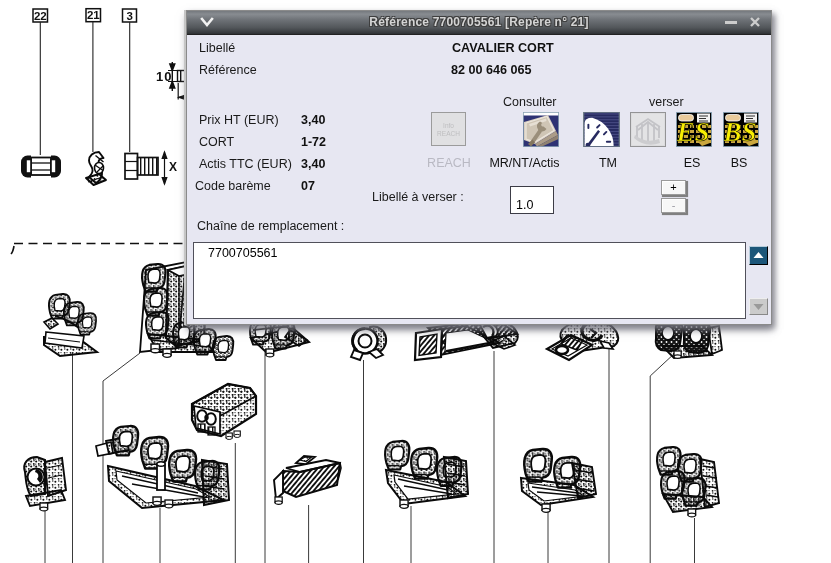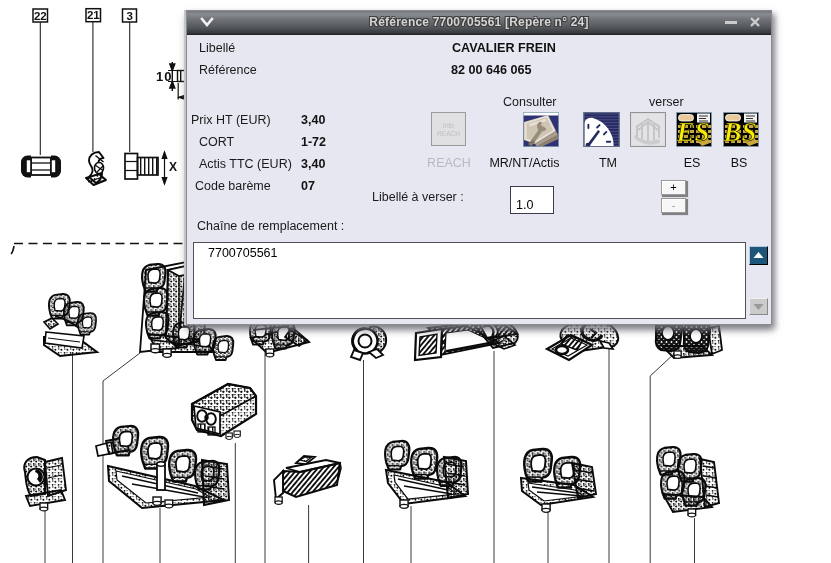--- a/index.html
+++ b/index.html
@@ -315,32 +315,32 @@
   <path d="M663,494 L703,497 L712,507 L673,512 Z" fill="url(#st2)" stroke="#0a0a0a" stroke-width="1.9"></path>
   <use href="#foot" transform="translate(688,509) scale(0.85)"></use>
 </g>
 </svg>
 
 <div id="dlg">
  <div id="tbar">
    <svg width="14" height="12" style="position:absolute;left:13px;top:6px" viewBox="0 0 14 12">
      <path d="M2,2 L7,8 L12,2" fill="none" stroke="#f2f2f2" stroke-width="2.6" stroke-linecap="square"></path>
    </svg>
-   <div id="ttext">Référence 7700705561 [Repère n° 24]</div>
+   <div id="ttext">Référence 7700705561 [Repère n° 21]</div>
    <div style="position:absolute;right:34px;top:10px;width:12px;height:2.5px;background:#ccc"></div>
    <svg width="12" height="12" style="position:absolute;right:10px;top:5px" viewBox="0 0 12 12">
      <path d="M2,2 L10,10 M10,2 L2,10" stroke="#ccc" stroke-width="2.4"></path>
    </svg>
  </div>
  <div class="lab" style="left:12px;top:30px">Libellé</div>
- <div class="val" style="left:265px;top:30px;font-size:12.6px">CAVALIER FREIN</div>
+ <div class="val" style="left:265px;top:30px;font-size:12.6px">CAVALIER CORT</div>
  <div class="lab" style="left:12px;top:52px">Référence</div>
  <div class="val" style="left:264px;top:52px;font-size:12.6px">82 00 646 065</div>
 
- <div class="lab" style="left:4px;top:102px">Prix HT (EUR)</div>
+ <div class="lab" style="left:12px;top:102px">Prix HT (EUR)</div>
  <div class="val" style="left:114px;top:102px">3,40</div>
  <div class="lab" style="left:12px;top:124px">CORT</div>
  <div class="val" style="left:114px;top:124px">1-72</div>
  <div class="lab" style="left:12px;top:146px">Actis TTC (EUR)</div>
  <div class="val" style="left:114px;top:146px">3,40</div>
  <div class="lab" style="left:8px;top:168px">Code barème</div>
  <div class="val" style="left:114px;top:168px">07</div>
 
  <div class="lab" style="left:316px;top:84px">Consulter</div>
  <div class="lab" style="left:462px;top:84px">verser</div>

